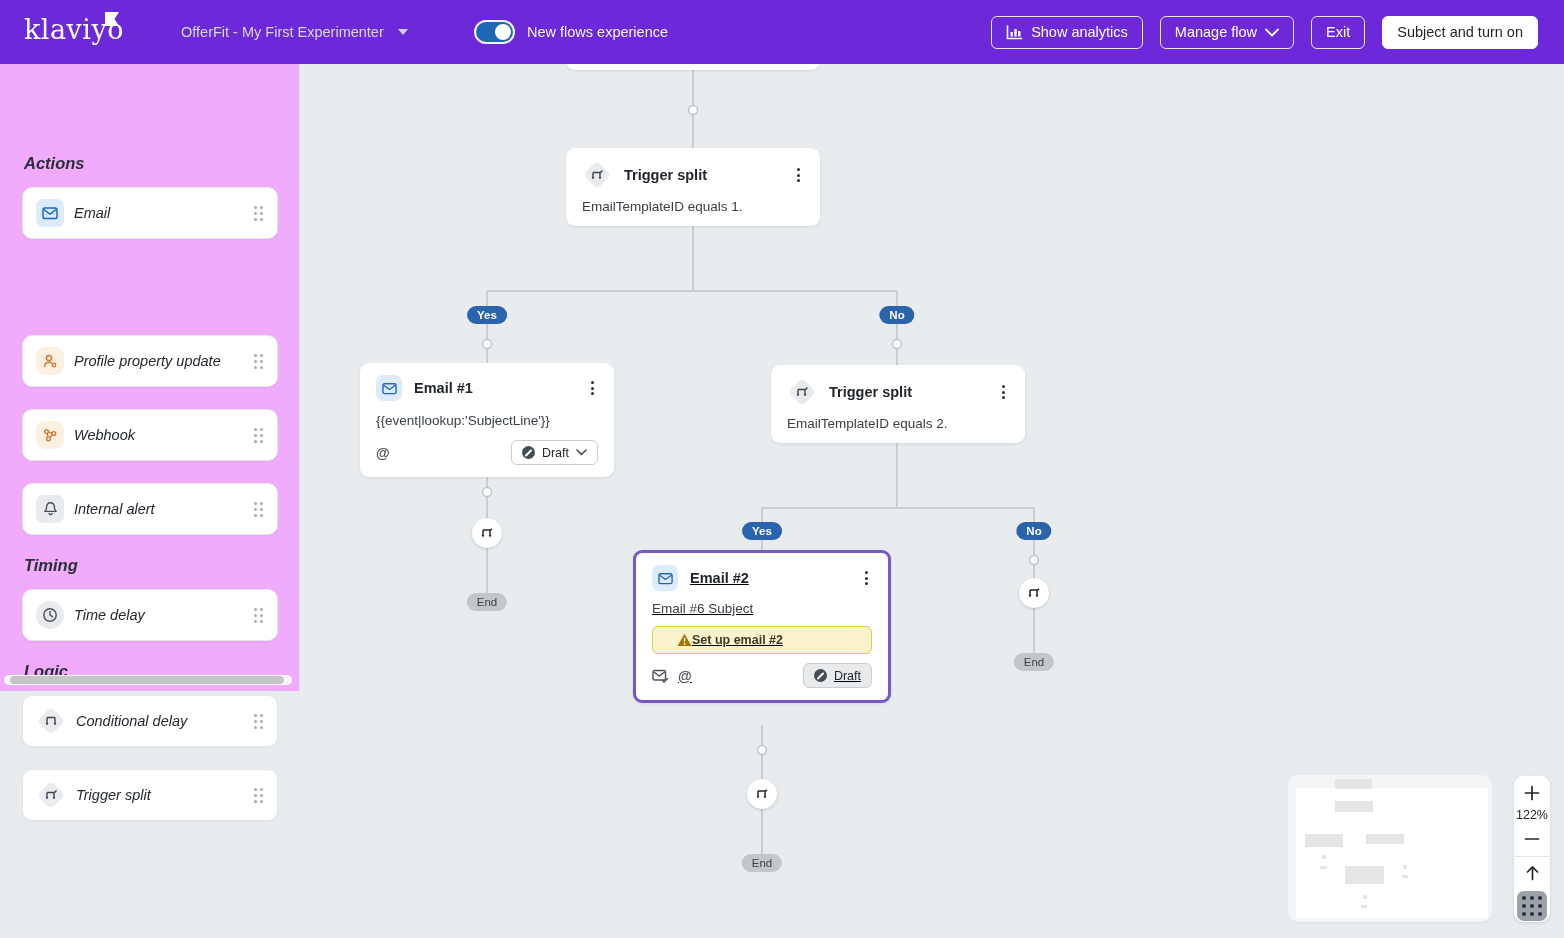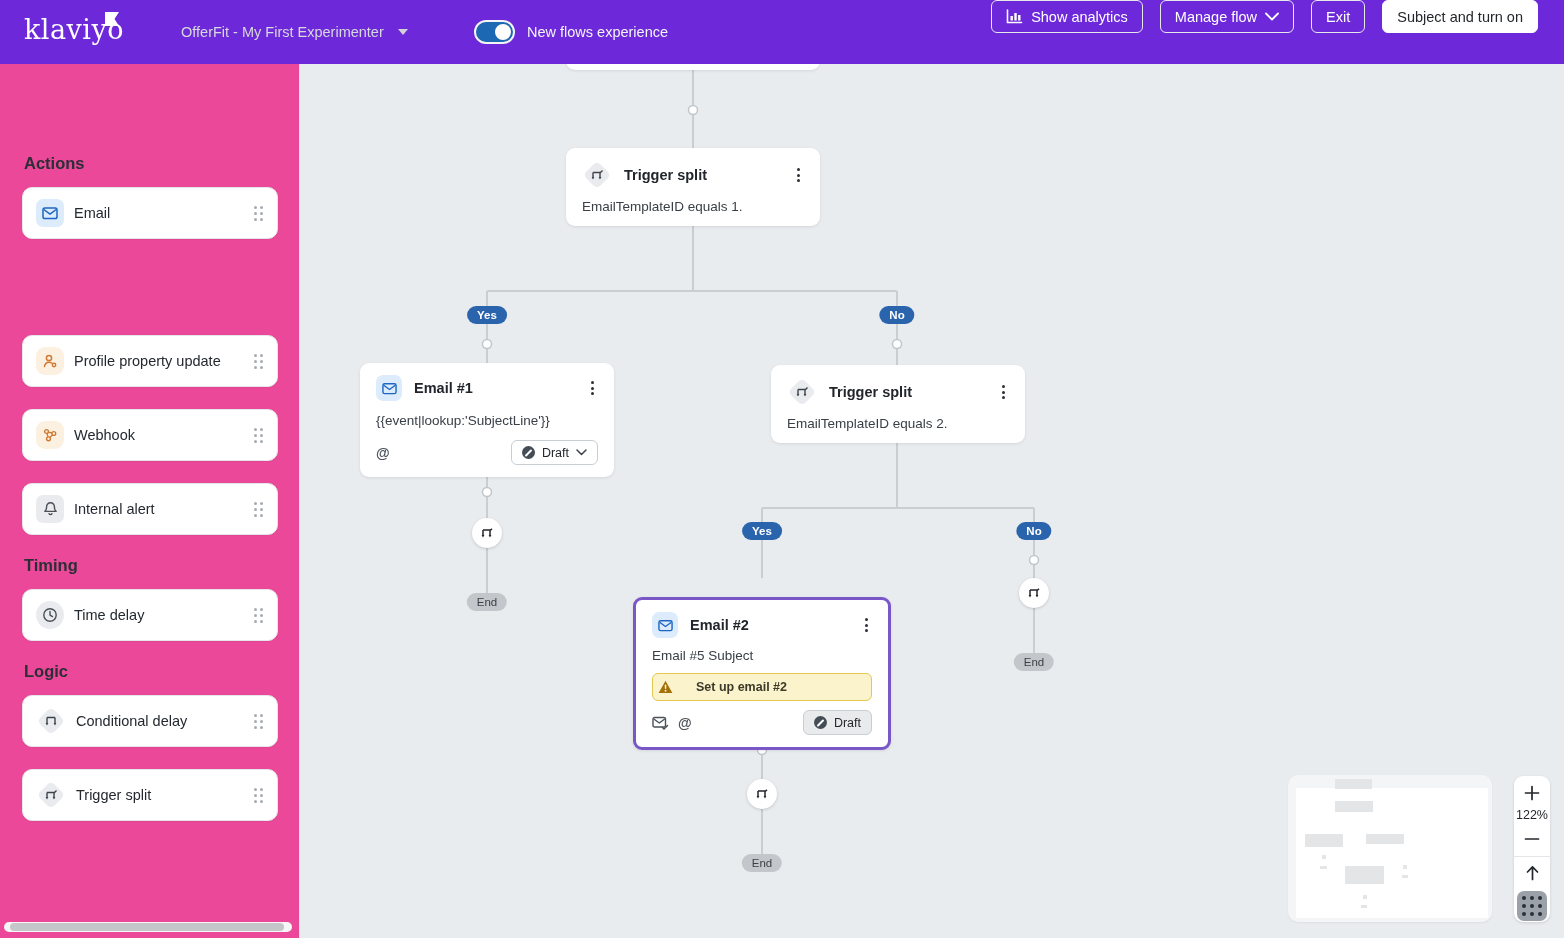--- a/index.html
+++ b/index.html
@@ -9,27 +9,27 @@
   .header { position:absolute; left:0; top:0; width:1564px; height:64px; background:#6d28d9; display:flex; align-items:center; z-index:30; }
   .logo { position:absolute; left:24px; top:14px; color:#fff; font-family:"DejaVu Serif", serif; font-size:27px; letter-spacing:.5px; }
   .logo-flag { position:absolute; left:105px; top:12px; width:14px; height:14px; background:#fff;
     clip-path:polygon(0 0,100% 0,68% 50%,100% 100%,0 100%); }
   .flow-title { position:absolute; left:181px; top:0; height:64px; display:flex; align-items:center; gap:14px; color:#d6d9dd; font-size:14.5px; cursor:pointer; }
   .caret-down { width:0; height:0; border-left:5px solid transparent; border-right:5px solid transparent; border-top:6px solid #cfd3d8; }
   .toggle-wrap { position:absolute; left:474px; top:0; height:64px; display:flex; align-items:center; gap:12px; }
   .toggle { width:41px; height:24px; border-radius:12px; background:#1d68b3; border:2px solid #f2f4f6; position:relative; cursor:pointer; }
   .toggle-knob { position:absolute; right:2px; top:2px; width:16px; height:16px; border-radius:50%; background:#fff; }
   .toggle-label { color:#f3f4f6; font-size:14.5px; }
-  .header-actions { position:absolute; right:26px; top:0; height:64px; display:flex; align-items:flex-start; gap:17px; }
+  .header-actions { position:absolute; right:26px; top:0; height:64px; display:flex; align-items:center; gap:17px; }
   .hbtn { height:33px; display:flex; align-items:center; gap:8px; padding:0 14px; border:1px solid #e6e8eb; border-radius:6px; color:#fff; font-size:14.5px; font-weight:500; background:transparent; cursor:pointer; white-space:nowrap; }
   .hbtn.primary { background:#fff; color:#23262b; border-color:#fff; }
   .hbtn svg { display:block; }
 
   
-  .sidebar { position:absolute; left:0; top:64px; width:300px; height:874px; background:#ec4899; border-right:1px solid #e0e3e6; z-index:20; }
+  .sidebar { position:absolute; left:0; top:64px; width:300px; height:627px; background:#f0abfc; border-right:1px solid #e0e3e6; z-index:20;font-style:italic; }
   .side-heading { position:absolute; left:24px; color:#2a2f36; font-size:16.5px; font-weight:700; }
   .side-card { position:absolute; left:22px; width:256px; height:52px; background:#fff; border:1px solid #e4e6e9; border-radius:10px; box-shadow:0 1px 2px rgba(20,25,35,.05); display:flex; align-items:center; padding:0 14px 0 13px; cursor:grab; }
   .side-card .label { font-size:14.5px; color:#24292f; margin-left:10px; }
   .tile { width:28px; height:28px; border-radius:7px; display:flex; align-items:center; justify-content:center; flex:none; }
   .tile.blue { background:#ddecfc; }
   .tile.orange { background:#fcf0e0; border-radius:9px; }
   .tile.gray { background:#e9ebee; }
   .tile.circle { background:#e9ebee; border-radius:50%; }
   .diamond { width:30px; height:30px; position:relative; display:flex; align-items:center; justify-content:center; flex:none; }
   .diamond .dsq { position:absolute; width:20px; height:20px; left:5px; top:5px; background:#e9ebee; border-radius:5px; transform:rotate(45deg); }
@@ -51,21 +51,21 @@
   .email-tile { width:26px; height:26px; border-radius:7px; background:#ddecfc; display:flex; align-items:center; justify-content:center; flex:none; }
   .node-bottom { display:flex; align-items:center; margin-top:12px; }
   .at-icon { font-size:14px; font-weight:700; color:#4b5158; }
   .draft-btn { margin-left:auto; height:25px; display:flex; align-items:center; gap:7px; padding:0 10px; border:1px solid #c9ced3; border-radius:6px; background:#fff; font-size:12.5px; color:#23262b; cursor:pointer; }
   .draft-btn.flat { background:#e9eaec; }
   .draft-dot { width:13px; height:13px; border-radius:50%; background:#444c56; position:relative; flex:none; }
   .draft-dot::after { content:""; position:absolute; left:2px; top:5.5px; width:9px; height:2px; background:#fff; transform:rotate(-45deg); border-radius:1px; }
   .badge { position:absolute; transform:translateX(-50%); height:18px; padding:0 10px; border-radius:9px; background:#2a64ad; color:#fff; font-size:11.5px; font-weight:600; display:flex; align-items:center; z-index:5; }
   .badge.end { background:#c3c7cb; color:#3c4248; font-weight:500; }
   .split-circle { position:absolute; width:30px; height:30px; border-radius:50%; background:#fff; box-shadow:0 1px 3px rgba(25,30,40,.18); display:flex; align-items:center; justify-content:center; transform:translate(-50%,-50%); z-index:5; cursor:pointer; }
-  .warn-banner { margin-top:10px; height:28px; background:#fbf3cb; border:1px solid #e4c94e; border-radius:6px; display:flex; align-items:center; gap:23px; padding:0 5px; }
+  .warn-banner { margin-top:10px; height:28px; background:#fbf3cb; border:1px solid #e4c94e; border-radius:6px; display:flex; align-items:center; gap:0; padding:0 24px; }
   .warn-banner .wtext { font-size:12.5px; font-weight:700; color:#3c3a2a; }
   .sel-node { border:3px solid #7a57c6; }
   .mini-icons { display:flex; align-items:center; gap:9px; }
 
   
   .minimap { position:absolute; left:988px; top:711px; width:204px; height:147px; background:#f4f5f6; border-radius:10px; box-shadow:0 1px 2px rgba(20,25,35,.06); }
   .minimap .viewport { position:absolute; left:8px; top:13px; width:192px; height:130px; background:#fff; }
   .minimap .blk { position:absolute; background:#e4e5e7; }
   .zoombar { position:absolute; left:1214px; top:712px; width:36px; height:146px; background:#fff; border-radius:9px; box-shadow:0 1px 3px rgba(25,30,40,.14); display:flex; flex-direction:column; align-items:center; }
   .zbtn { width:36px; height:26px; display:flex; align-items:center; justify-content:center; cursor:pointer; color:#23262b; }
@@ -371,36 +371,36 @@
 
   <div class="split-circle" style="left:734px; top:529px;">
     <svg width="14" height="13" viewBox="0 0 14 13">
         <path d="M3 3 H10.5 L12 1.8 M3 3 V8.5 M10 3 V8.5" fill="none" stroke="#23262b" stroke-width="1.5"></path>
         <path d="M1.6 8 L3 10.6 L4.4 8 Z" fill="#23262b"></path>
         <path d="M8.6 8 L10 10.6 L11.4 8 Z" fill="#23262b"></path>
       </svg>
   </div>
   <div class="badge end" style="left:734px; top:589px;">End</div>
 
-  <div class="node sel-node" style="left:333px; top:533px; width:258px;">
+  <div class="node sel-node" style="left:333px; top:486px; width:258px;text-decoration:underline;">
     <div class="node-title-row">
       <span class="email-tile">
         <svg width="15" height="13" viewBox="0 0 16 13">
             <rect x="1" y="1.5" width="14" height="10.5" rx="1.8" fill="none" stroke="#1c66c2" stroke-width="1.5"></rect>
             <path d="M1.8 3 L8 7.6 L14.2 3" fill="none" stroke="#1c66c2" stroke-width="1.5" stroke-linejoin="round"></path>
           </svg>
       </span>
       <span class="node-title">Email #2</span>
       <span class="kebab">
           <i></i>
           <i></i>
           <i></i>
         </span>
     </div>
-    <div class="node-sub" style="margin-top:10px">Email #5 Subject</div>
+    <div class="node-sub" style="margin-top:10px">Email #6 Subject</div>
     <div class="warn-banner">
       <svg width="15" height="14" viewBox="0 0 15 14">
         <path d="M7.5 0.8 L14.4 13 H0.6 Z" fill="#a3700a"></path>
         <rect x="6.8" y="4.6" width="1.5" height="4.4" rx="0.7" fill="#fbf3cb"></rect>
         <circle cx="7.55" cy="10.8" r="0.95" fill="#fbf3cb"></circle>
       </svg>
       <span class="wtext">Set up email #2</span>
     </div>
     <div class="node-bottom" style="margin-top:9px">
       <span class="mini-icons">

